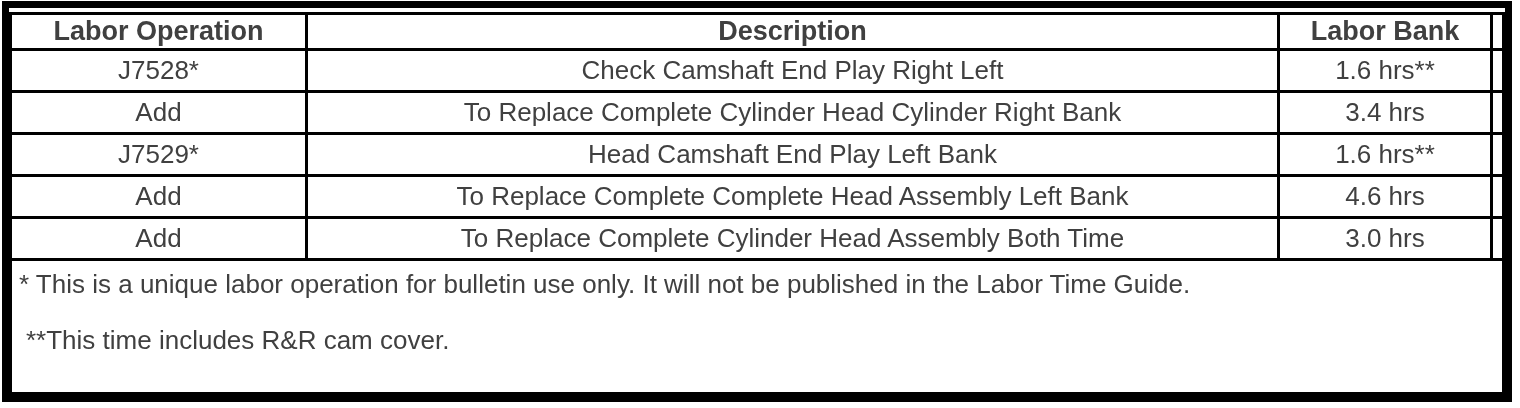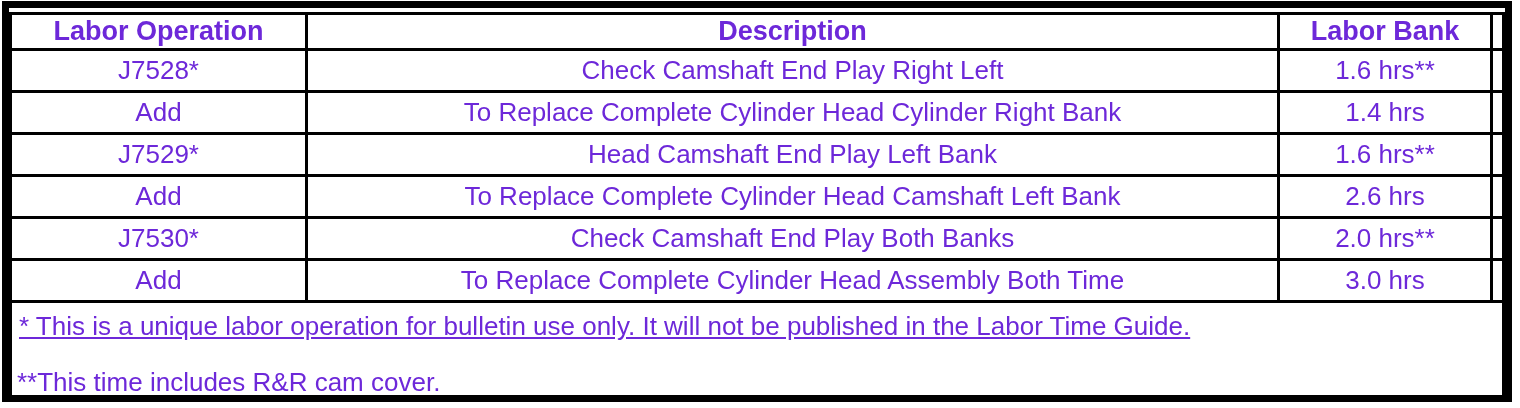--- a/index.html
+++ b/index.html
@@ -39,42 +39,42 @@
   }
   table.labor-table td {
     border: 3px solid #000000;
     text-align: center;
     vertical-align: middle;
     font-size: 26px;
     line-height: 1.1;
     padding: 0;
     overflow: hidden;
     white-space: nowrap;
-    color: #6d28d9;
+    color: #404040;
   }
   tr.hdr-row { height: 36px; }
   tr.hdr-row td {
     font-weight: bold;
     font-size: 27px;
   }
   tr.data-row { height: 42px; }
   td.strip-cell {
     border-left-width: 2px;
   }
   tr.foot-row td {
     text-align: left;
     vertical-align: top;
     white-space: normal;
   }
   .footnote {
     font-size: 26px;
     line-height: 30px;
   }
-  .footnote-1 { margin: 8px 0 0 7px; text-decoration: underline; }
-  .footnote-2 { margin: 26px 0 0 5px; }
+  .footnote-1 { margin: 8px 0 0 7px; }
+  .footnote-2 { margin: 26px 0 0 14px; }
 </style>
 </head>
 <body>
 
 <div class="frame">
   <div class="tbl-wrap">
     <table class="labor-table">
       <colgroup>
         <col style="width:296px">
         <col style="width:972px">
@@ -90,39 +90,33 @@
         </tr>
         <tr class="data-row">
           <td>J7528*</td>
           <td>Check Camshaft End Play Right Left</td>
           <td>1.6 hrs**</td>
           <td class="strip-cell"></td>
         </tr>
         <tr class="data-row">
           <td>Add</td>
           <td>To Replace Complete Cylinder Head Cylinder Right Bank</td>
-          <td>1.4 hrs</td>
+          <td>3.4 hrs</td>
           <td class="strip-cell"></td>
         </tr>
         <tr class="data-row">
           <td>J7529*</td>
           <td>Head Camshaft End Play Left Bank</td>
           <td>1.6 hrs**</td>
           <td class="strip-cell"></td>
         </tr>
         <tr class="data-row">
           <td>Add</td>
-          <td>To Replace Complete Cylinder Head Camshaft Left Bank</td>
-          <td>2.6 hrs</td>
-          <td class="strip-cell"></td>
-        </tr>
-        <tr class="data-row">
-          <td>J7530*</td>
-          <td>Check Camshaft End Play Both Banks</td>
-          <td>2.0 hrs**</td>
+          <td>To Replace Complete Complete Head Assembly Left Bank</td>
+          <td>4.6 hrs</td>
           <td class="strip-cell"></td>
         </tr>
         <tr class="data-row">
           <td>Add</td>
           <td>To Replace Complete Cylinder Head Assembly Both Time</td>
           <td>3.0 hrs</td>
           <td class="strip-cell"></td>
         </tr>
         <tr class="foot-row">
           <td colspan="4">

